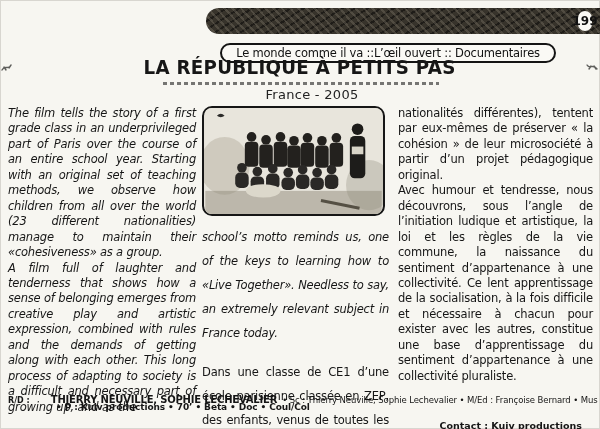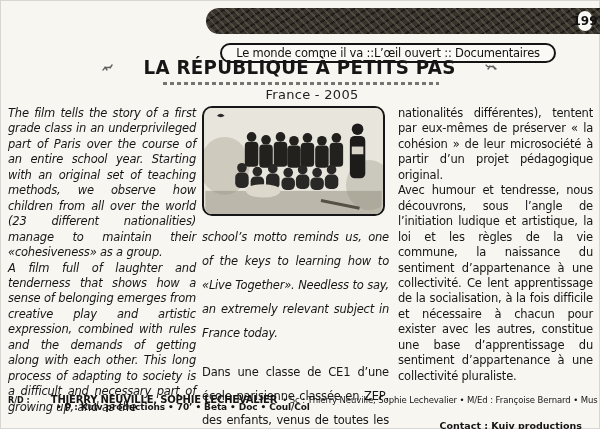--- a/index.html
+++ b/index.html
@@ -33,21 +33,21 @@
   .band-pill b{ font-weight:normal; }
   .page-pill{
     position:absolute; right:8px; top:3px; width:14px; height:20px;
     background:#faf9f5; border-radius:10px;
     display:flex; align-items:center; justify-content:center;
     font-size:12px; font-weight:bold; color:#111;
   }
   
   .title-row{
     position:absolute; left:0; top:56px; width:100%;
-    display:flex; align-items:center; justify-content:center; gap:20px;
+    display:flex; align-items:center; justify-content:space-between; gap:20px;
   }
   .doc-title{
     font-size:19px; font-weight:bold; letter-spacing:0.3px;
     transform:scaleX(0.96); color:#161616; white-space:nowrap;
   }
   .dingbat{ width:16px; height:12px; opacity:.8; }
   .hatch-underline{
     position:absolute; left:163px; top:82px; width:276px; height:3px;
     background:repeating-linear-gradient(90deg,#4a4a48 0 4px, transparent 4px 7px);
     opacity:.75;

